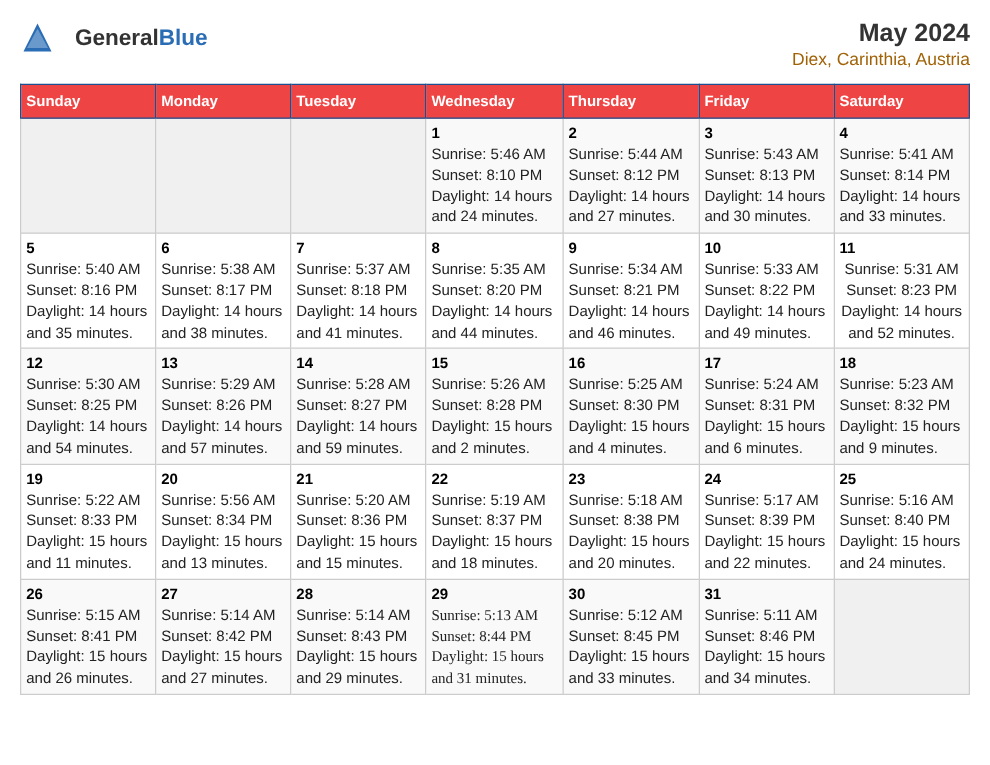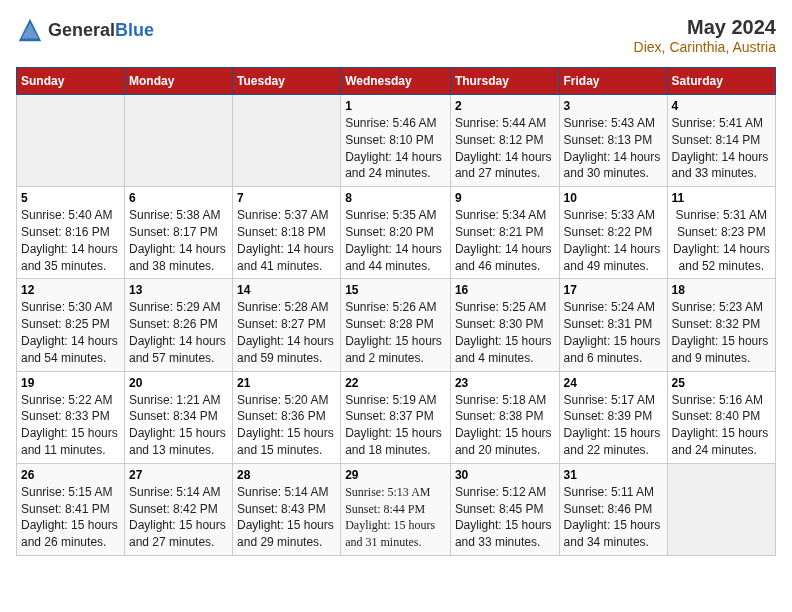--- a/index.html
+++ b/index.html
@@ -12,21 +12,21 @@
     }
     .header {
       display: flex;
       justify-content: space-between;
       align-items: flex-start;
       margin-bottom: 12px;
     }
     .logo {
       display: flex;
       align-items: center;
-      gap: 4px;
+      gap: 16px;
     }
     .logo-text-general {
       font-size: 18px;
       font-weight: bold;
       color: #333;
     }
     .logo-text-blue {
       font-size: 18px;
       font-weight: bold;
       color: #2a6db5;
@@ -46,21 +46,21 @@
     .subtitle {
       font-size: 14px;
       color: #a16207;
     }
     table {
       width: 100%;
       border-collapse: collapse;
       font-size: 11px;
     }
     thead th {
-      background-color: #b91c1c;
+      background-color: #ef4444;
       color: #fff;
       padding: 6px 4px;
       text-align: left;
       font-size: 12px;
       font-weight: bold;
       border: 1px solid #1a5090;
     }
     tbody td {
       border: 1px solid #ccc;
       vertical-align: top;
@@ -239,21 +239,21 @@
       </tr>
       <tr>
         <td>
           <div class="day-num">19</div>
           <div class="day-info" style="white-space: pre-line;">Sunrise: 5:22 AM
 Sunset: 8:33 PM
 Daylight: 15 hours and 11 minutes.</div>
         </td>
         <td>
           <div class="day-num">20</div>
-          <div class="day-info" style="white-space: pre-line;">Sunrise: 1:21 AM
+          <div class="day-info" style="white-space: pre-line;">Sunrise: 5:56 AM
 Sunset: 8:34 PM
 Daylight: 15 hours and 13 minutes.</div>
         </td>
         <td>
           <div class="day-num">21</div>
           <div class="day-info" style="white-space: pre-line;">Sunrise: 5:20 AM
 Sunset: 8:36 PM
 Daylight: 15 hours and 15 minutes.</div>
         </td>
         <td>

